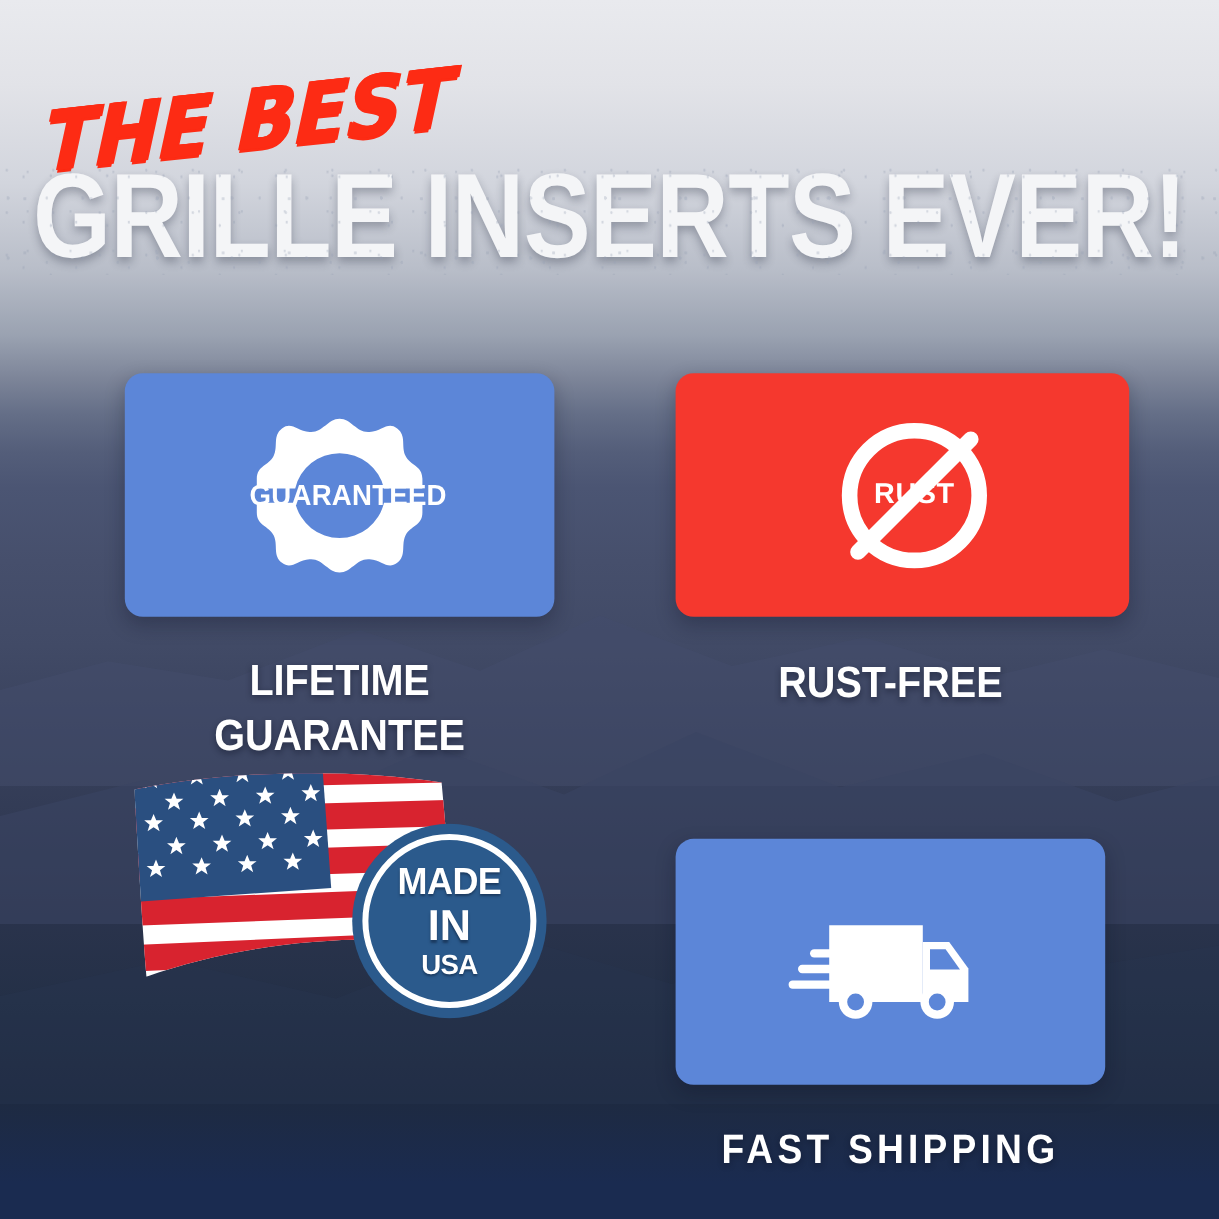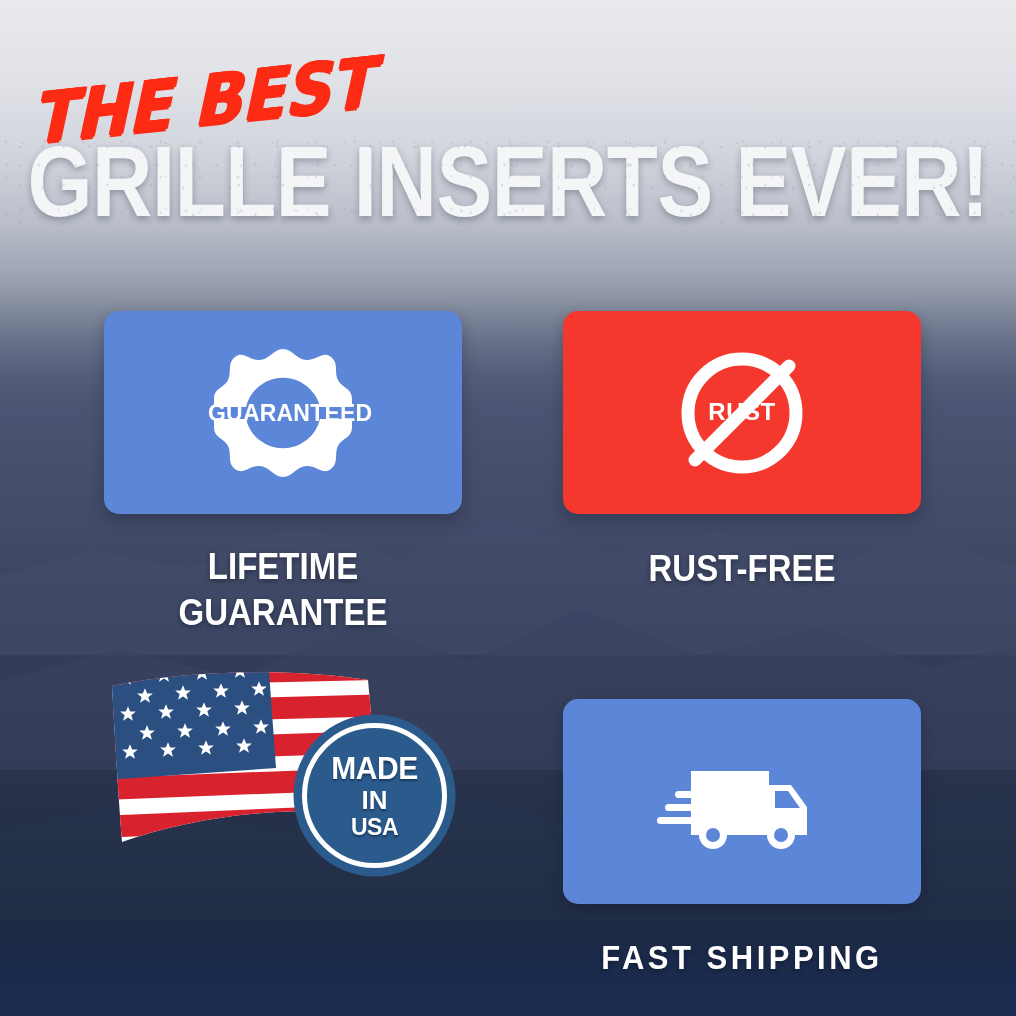--- a/index.html
+++ b/index.html
@@ -158,21 +158,21 @@
     font-size: 24px;
     font-weight: 700;
     letter-spacing: 0.5px;
     font-family: "Liberation Sans", sans-serif;
   }
 
   
   .usa-group {
     position: absolute;
     left: 100px;
-    top: 664px;
+    top: 636px;
     width: 370px;
     height: 225px;
   }
   .usa-badge {
     position: absolute;
     left: 193px;
     top: 50px;
     width: 163px;
     height: 163px;
   }
@@ -182,21 +182,21 @@
     top: 50%;
     transform: translateY(-50%);
     text-align: center;
     color: #ffffff;
     font-weight: 700;
     font-family: "Liberation Sans", sans-serif;
     line-height: 1.0;
     text-shadow: 0 2px 2px rgba(10,25,50,0.5);
   }
   .badge-txt .l1 { display: block; font-size: 30px; letter-spacing: -0.5px; transform: scaleY(1.05); }
-  .badge-txt .l2 { display: block; font-size: 26px; margin-top: 3px; }
+  .badge-txt .l2 { display: block; font-size: 36px; margin-top: 3px; }
   .badge-txt .l3 { display: block; font-size: 23px; margin-top: 3px; letter-spacing: -0.5px; }
 </style>
 </head>
 <body>
 
 <div id="poster">
 
   <div class="bg-sky"></div>
 
   <div class="ridge" style="top:455px;height:200px;background:none;">
@@ -259,21 +259,21 @@
         <div class="seal-text">GUARANTEED</div>
       </div>
     </div>
     <div class="feature-label">
       <div>LIFETIME</div>
       <div>GUARANTEE</div>
     </div>
   </div>
 
   <div class="feature" style="left:563px;top:311px;width:358px;">
-    <div class="card card-red" style="width:358px;height:203px;">
+    <div class="card card-red" style="width:358px;height:203px;padding-left:20px;">
       <div class="rust-wrap">
         <svg viewBox="0 0 160 150" width="160" height="150">
           <circle cx="80" cy="75" r="54" fill="none" stroke="#ffffff" stroke-width="13"></circle>
           <line x1="33" y1="122" x2="127" y2="28" stroke="#ffffff" stroke-width="13" stroke-linecap="round"></line>
         </svg>
         <div class="rust-text">RUST</div>
       </div>
     </div>
     <div class="feature-label">
       <div>RUST-FREE</div>

